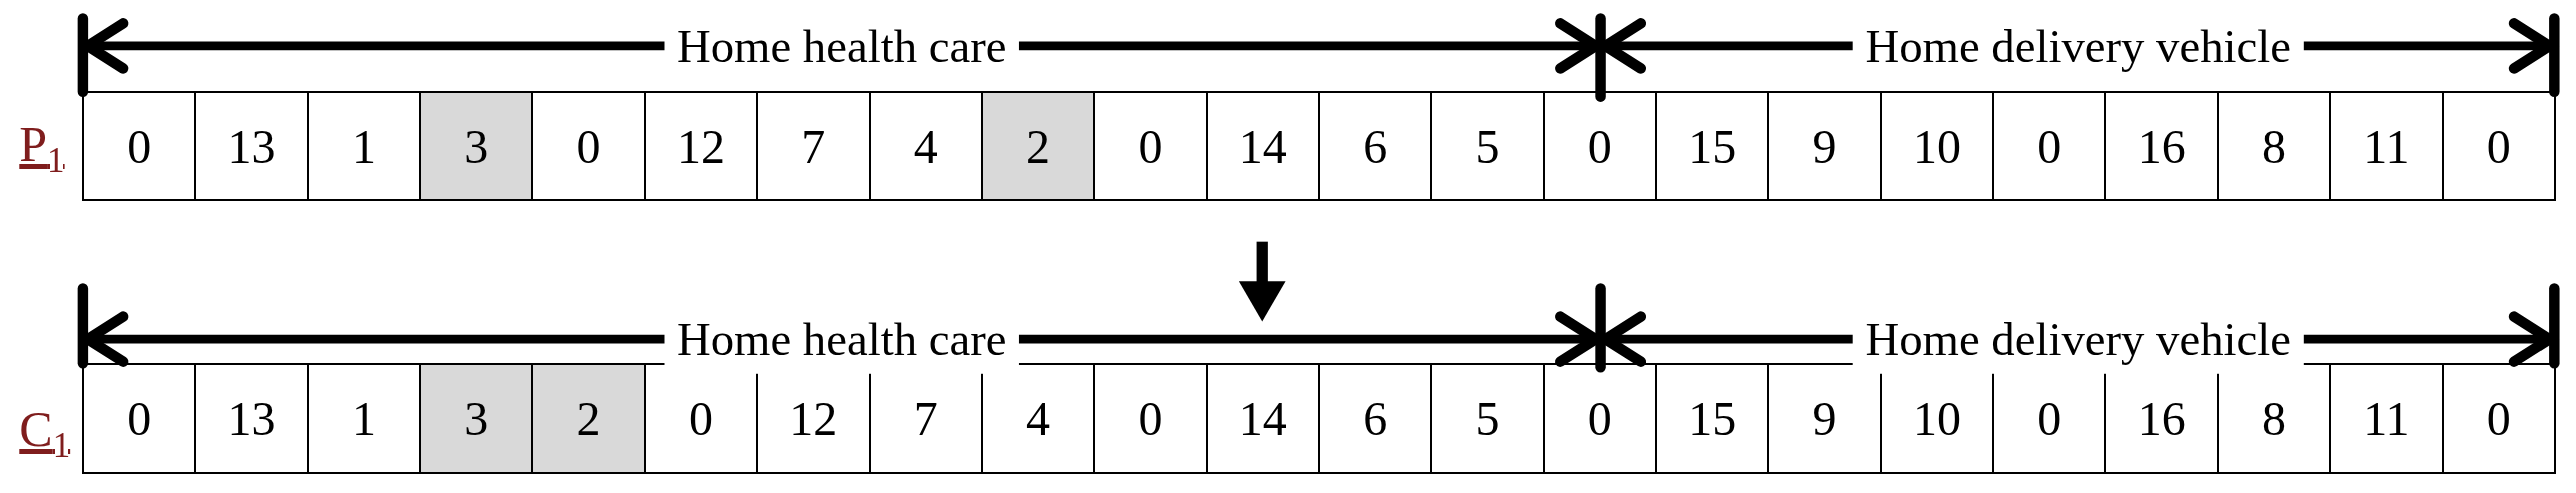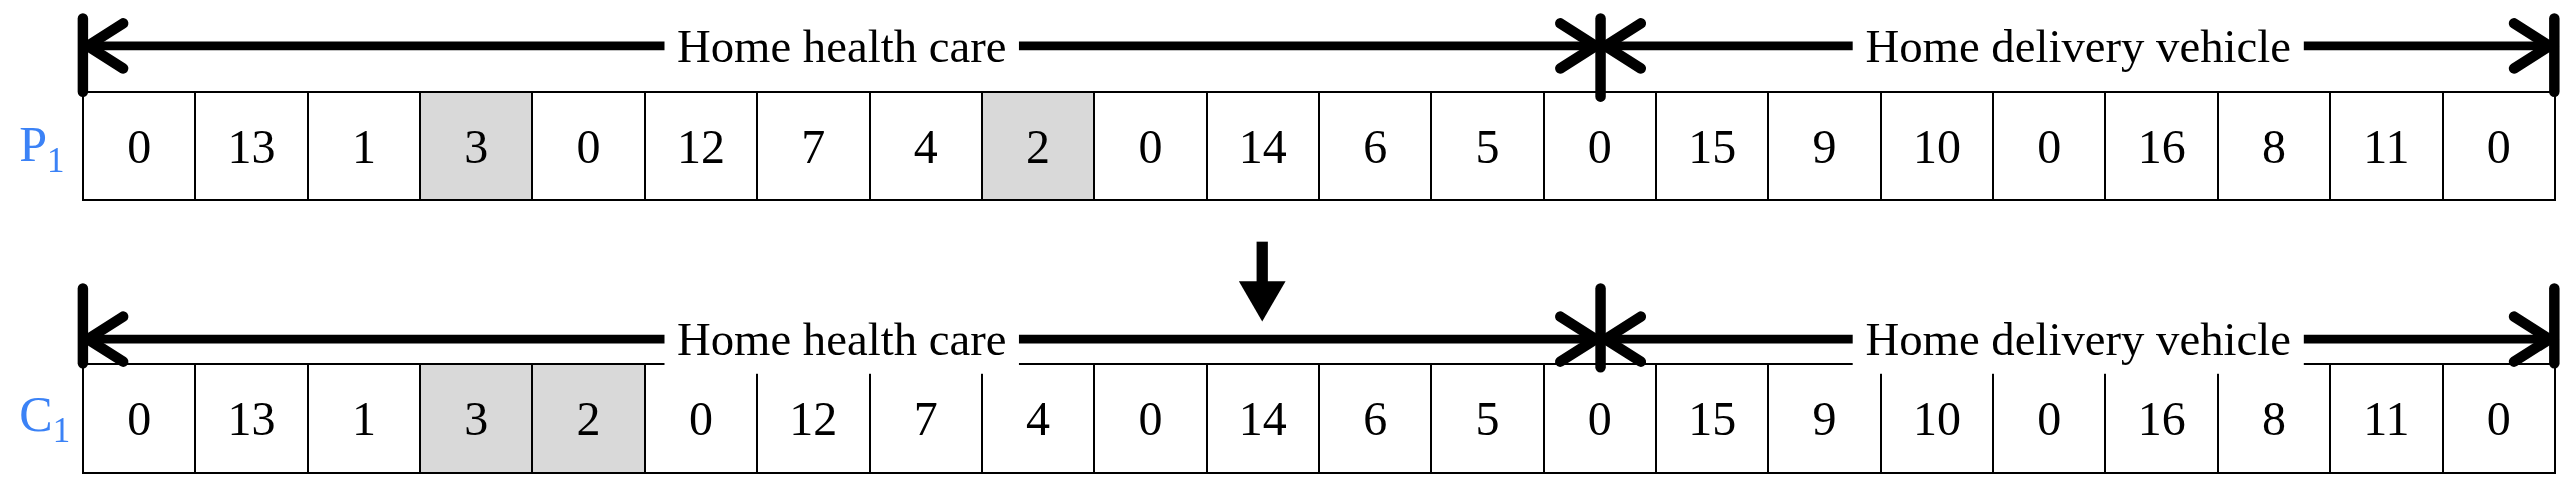--- a/index.html
+++ b/index.html
@@ -12,29 +12,30 @@
     color: #000;
     overflow: hidden;
   }
   .row-label {
     position: absolute;
     left: 19.3px;
     width: 64px;
     font-size: 50px;
     line-height: 56px;
     text-align: left;
-    color: #3b82f6;
+    color: #7f1d1d;
+    text-decoration: underline;
   }
   .row-label sub {
     font-size: 35px;
     line-height: 0;
     vertical-align: -11.3px;
   }
   .row-label.p1 { top: 116px; }
-  .row-label.c1 { top: 386px; }
+  .row-label.c1 { top: 401px; }
   .cells {
     position: absolute;
     left: 82px;
     width: 2474px;
     display: flex;
     box-sizing: border-box;
     border: 2.4px solid #000;
     background: #ffffff;
   }
   .cells.p1 { top: 91px; height: 110px; }

